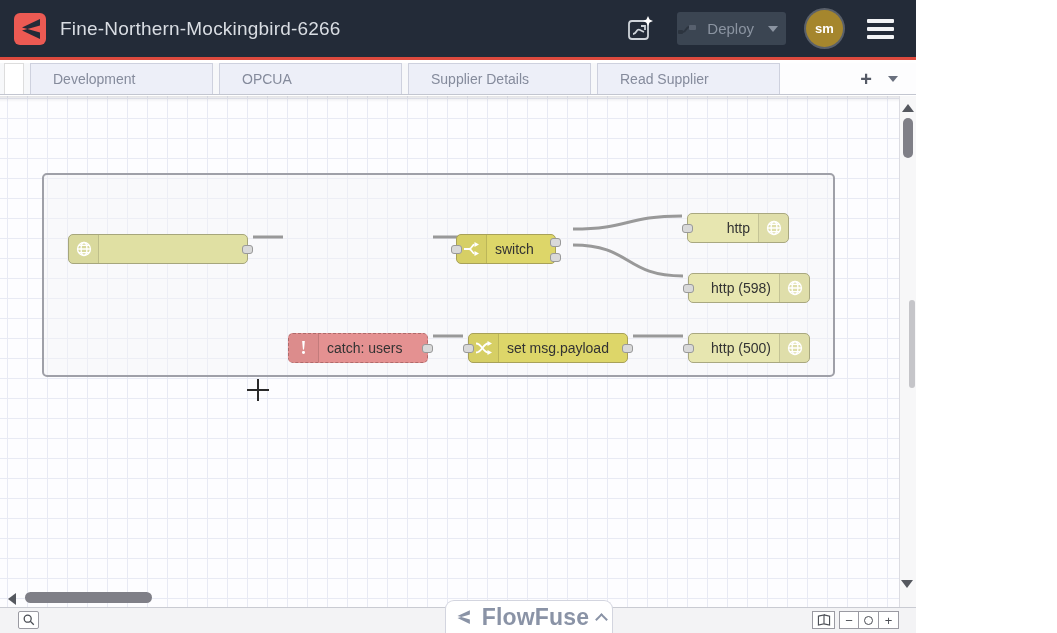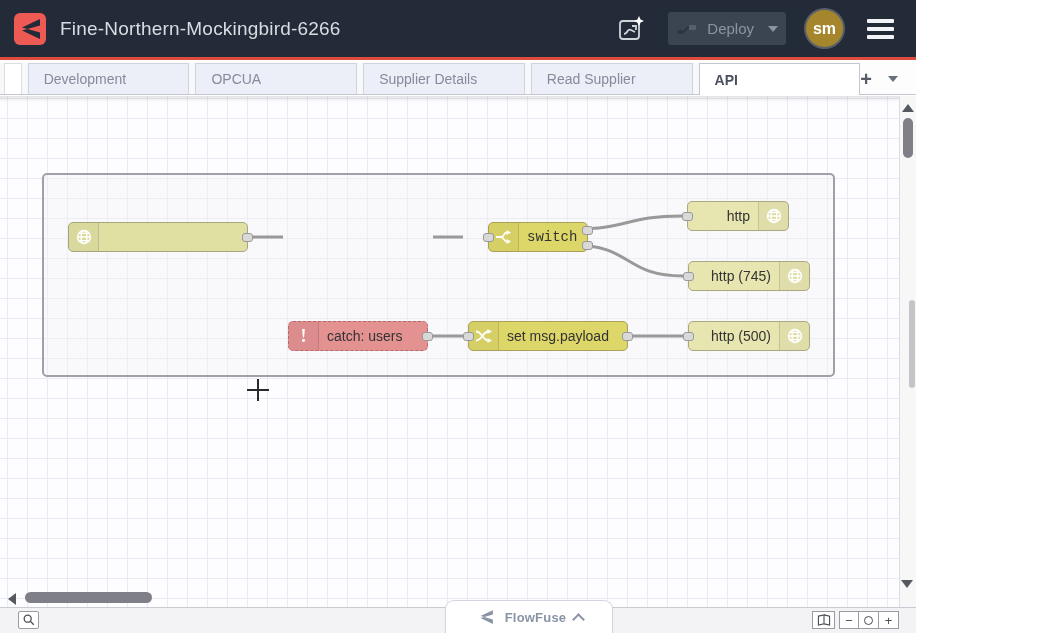--- a/index.html
+++ b/index.html
@@ -5,49 +5,49 @@
   * { margin:0; padding:0; box-sizing:border-box; }
   html,body { width:1057px; height:633px; overflow:hidden; font-family:"Liberation Sans", sans-serif; background:#fff; }
   #app { position:relative; width:916px; height:633px; overflow:hidden; }
 
   
   .header { position:absolute; left:0; top:0; width:100%; height:60px; background:#232b38; border-bottom:3px solid #dd4a3e; display:flex; align-items:center; z-index:30; }
   .logo-box { width:32px; height:32px; margin-left:14px; flex:0 0 auto; }
   .app-title { color:#d9dde3; font-size:19px; font-weight:500; margin-left:14px; letter-spacing:.2px; flex:1 1 auto; white-space:nowrap; }
   .hdr-right { display:flex; align-items:center; gap:20px; margin-right:18px; }
   .ai-btn { width:34px; height:34px; display:flex; align-items:center; justify-content:center; cursor:pointer; }
-  .deploy-btn { display:flex; align-items:center; height:33px; background:#3b4552; border-radius:3px; padding:0 8px 0 9px; color:#8b94a1; font-size:15px; cursor:pointer; }
+  .deploy-btn { display:flex; align-items:center; height:33px; background:#3b4552; border-radius:3px; padding:0 8px 0 0; color:#8b94a1; font-size:15px; cursor:pointer; }
   .deploy-btn .dlabel { margin:0 14px 0 10px; }
   .caret-down { width:0; height:0; border-left:5px solid transparent; border-right:5px solid transparent; border-top:6px solid #8b94a1; }
-  .avatar { width:37px; height:37px; border-radius:50%; background:#a5862d; color:#fff; font-size:16px; font-weight:bold; display:flex; align-items:center; justify-content:center; box-shadow:0 0 0 2px rgba(255,255,255,.25); cursor:pointer; }
+  .avatar { width:37px; height:37px; border-radius:50%; background:#a5862d; color:#fff; font-size:13px; font-weight:bold; display:flex; align-items:center; justify-content:center; box-shadow:0 0 0 2px rgba(255,255,255,.25); cursor:pointer; }
   .hamburger { display:flex; flex-direction:column; gap:4px; cursor:pointer; padding:4px; }
   .hamburger span { display:block; width:27px; height:4px; background:#f2f3f5; border-radius:1px; }
 
   
   .tabbar { position:absolute; left:0; top:63px; width:100%; height:32px; background:#f7f8fa; border-bottom:1px solid #c3c6d0; display:flex; align-items:stretch; z-index:25; }
   .tab-spacer { width:20px; margin-left:4px; background:#fff; border:1px solid #ddd; border-bottom:none; }
-  .tab { width:183px; margin-left:6px; background:#edeff8; border:1px solid #ced1de; border-bottom:none; color:#858b9c; font-size:14px; display:flex; align-items:center; padding-left:15px; cursor:pointer; white-space:nowrap; overflow:hidden; }
+  .tab { width:183px; margin-left:6px; background:#edeff8; border:1px solid #ced1de; border-bottom:none; color:#858b9c; font-size:14px; display:flex; align-items:center; padding-left:22px; cursor:pointer; white-space:nowrap; overflow:hidden; }
   .tab.active { background:#fff; color:#4c515f; font-weight:bold; border-color:#c3c6d0; position:relative; margin-bottom:-1px; }
   .tab-actions { flex:1; background:#fdfdfe; display:flex; align-items:center; justify-content:flex-end; gap:16px; padding-right:18px; }
   .tab-add { font-size:20px; font-weight:bold; color:#555a66; cursor:pointer; line-height:1; }
   .tab-menu-caret { width:0;height:0;border-left:5px solid transparent;border-right:5px solid transparent;border-top:6px solid #6a707e; cursor:pointer; }
 
   
   .canvas { position:absolute; left:0; top:96px; width:1040px; height:537px; background:#fdfdff;
     background-image:linear-gradient(#e8eaf4 1px, transparent 1px), linear-gradient(90deg,#e8eaf4 1px, transparent 1px);
     background-size:20px 20px; background-position:7px 2px; z-index:1; }
   .canvas-topshadow { position:absolute; left:0; top:96px; width:1040px; height:6px; background:linear-gradient(rgba(0,0,0,.10), transparent); z-index:2; pointer-events:none; }
 
   .flow-group { position:absolute; left:42px; top:173px; width:793px; height:204px; border:2px solid #9fa0a8; border-radius:5px; background:rgba(243,243,247,.45); z-index:2; }
 
   .wires { position:absolute; left:0; top:0; width:1057px; height:633px; z-index:3; pointer-events:none; }
   .wires path { fill:none; stroke:#999; stroke-width:3; }
 
   
-  .node { position:absolute; height:30px; border:1px solid; border-radius:5px; font-size:14px; color:#333; z-index:4; cursor:pointer; }
+  .node { position:absolute; height:30px; border:1px solid; border-radius:5px; font-size:14px; color:#333; z-index:4; cursor:pointer;margin-top:12px; }
   .n-httpin  { background:#e0e0a3; border-color:#a6a67c; }
   .n-yellow  { background:#ddd669; border-color:#a8a158; }
   .n-catch   { background:#e49191; border-color:#b06a6a; border-style:dashed; }
   .n-httpres { background:#e7e6b0; border-color:#a9a880; }
   .node .ic { position:absolute; top:0; bottom:0; width:30px; display:flex; align-items:center; justify-content:center; }
   .node .ic-l { left:0; border-right:1px solid rgba(0,0,0,.12); border-radius:4px 0 0 4px; background:rgba(0,0,0,.03); }
   .node .ic-r { right:0; border-left:1px solid rgba(0,0,0,.12); border-radius:0 4px 4px 0; background:rgba(0,0,0,.03); }
   .node .lbl { position:absolute; top:0; bottom:0; display:flex; align-items:center; white-space:nowrap; }
   .node .lbl-l { left:38px; }
   .node .lbl-r { right:38px; }
@@ -77,21 +77,21 @@
   .footbar { position:absolute; left:0; top:607px; width:100%; height:26px; background:#f3f3f5; border-top:1px solid #c9cbd2; z-index:12; }
   .search-btn { position:absolute; left:18px; top:611px; width:21px; height:18px; background:#fff; border:1px solid #9a9aa2; border-radius:2px; display:flex; align-items:center; justify-content:center; z-index:13; cursor:pointer; }
   .zoom-controls { position:absolute; right:17px; top:611px; display:flex; gap:4px; z-index:13; }
   .zc-group { display:flex; }
   .zc-btn { min-width:20px; height:18px; background:#fff; border:1px solid #9a9aa2; display:flex; align-items:center; justify-content:center; font-size:13px; color:#4b4e55; cursor:pointer; }
   .zc-group .zc-btn + .zc-btn { border-left:none; }
   .zc-circle { width:9px; height:9px; border:1.5px solid #4b4e55; border-radius:50%; }
 
   
   .ff-banner { position:absolute; left:445px; top:600px; width:168px; height:33px; background:#fff; border:1px solid #d3d5df; border-bottom:none; border-radius:9px 9px 0 0; display:flex; align-items:center; justify-content:center; gap:8px; z-index:14; cursor:pointer; }
-  .ff-text { color:#8a93a6; font-size:13px; font-weight:bold; letter-spacing:.2px; }
+  .ff-text { color:#8a93a6; font-size:23px; font-weight:bold; letter-spacing:.2px; }
   .ff-chevron { width:9px; height:9px; border-left:2.5px solid #8a93a6; border-top:2.5px solid #8a93a6; transform:rotate(45deg); margin-top:5px; }
 
   
   .drag-dots { position:absolute; left:957px; top:565px; width:18px; height:44px; display:grid; grid-template-columns:repeat(3,4px); grid-auto-rows:4px; gap:2.5px; z-index:15; cursor:grab; }
   .drag-dots i { background:#2e3e52; border-radius:1px; }
   .chat-bubble { position:absolute; left:978px; top:554px; width:66px; height:66px; border-radius:50%; background:#36506a; display:flex; align-items:center; justify-content:center; z-index:16; cursor:pointer; box-shadow:0 2px 6px rgba(0,0,0,.25); }
 </style>
 </head>
 <body>
 
@@ -139,23 +139,20 @@
       </div>
     <div class="tab">
         <span>OPCUA</span>
       </div>
     <div class="tab">
         <span>Supplier Details</span>
       </div>
     <div class="tab">
         <span>Read Supplier</span>
       </div>
-    <div class="tab active">
-        <span>API</span>
-      </div>
     <div class="tab-actions">
       <span class="tab-add">+</span>
       <span class="tab-menu-caret"></span>
     </div>
   </div>
 
   <div class="canvas"></div>
   <div class="canvas-topshadow"></div>
 
   <div class="flow-group"></div>
@@ -174,21 +171,21 @@
       <svg width="18" height="18" viewBox="0 0 20 20" fill="none" stroke="#fff" stroke-width="1.5">
         <circle cx="10" cy="10" r="7.2"></circle>
           <ellipse cx="10" cy="10" rx="3.2" ry="7.2"></ellipse>
           <path d="M3 10 h14 M4.5 6 h11 M4.5 14 h11"></path>
       </svg>
     </div>
     <span class="port p-out"></span>
   </div>
 
 
-  <div class="node n-yellow" style="left:488px;top:222px;width:100px;font-family:Liberation Mono, monospace;">
+  <div class="node n-yellow" style="left:456px;top:222px;width:100px;">
     <div class="ic ic-l">
       <svg width="20" height="20" viewBox="0 0 20 20">
         <path d="M2 10 h5 M7 10 C10 10 10 5.5 12.5 5.5 M7 10 C10 10 10 14.5 12.5 14.5" fill="none" stroke="#fff" stroke-width="1.8"></path>
         <polygon points="12.5,3 17,5.5 12.5,8" fill="#fff"></polygon>
         <polygon points="12.5,12 17,14.5 12.5,17" fill="#fff"></polygon>
       </svg>
     </div>
     <span class="lbl lbl-l">switch</span>
     <span class="port p-in"></span>
     <span class="port p-out1"></span>
@@ -208,21 +205,21 @@
   </div>
 
   <div class="node n-httpres" style="left:688px;top:261px;width:122px;">
     <div class="ic ic-r">
       <svg width="18" height="18" viewBox="0 0 20 20" fill="none" stroke="#fff" stroke-width="1.5">
         <circle cx="10" cy="10" r="7.2"></circle>
           <ellipse cx="10" cy="10" rx="3.2" ry="7.2"></ellipse>
           <path d="M3 10 h14 M4.5 6 h11 M4.5 14 h11"></path>
       </svg>
     </div>
-    <span class="lbl lbl-r">http (745)</span>
+    <span class="lbl lbl-r">http (598)</span>
     <span class="port p-in"></span>
   </div>
 
   <div class="node n-catch" style="left:288px;top:321px;width:140px;">
     <div class="ic ic-l">
       <span class="excl">!</span>
     </div>
     <span class="lbl lbl-l">catch: users</span>
     <span class="port p-out"></span>
   </div>

